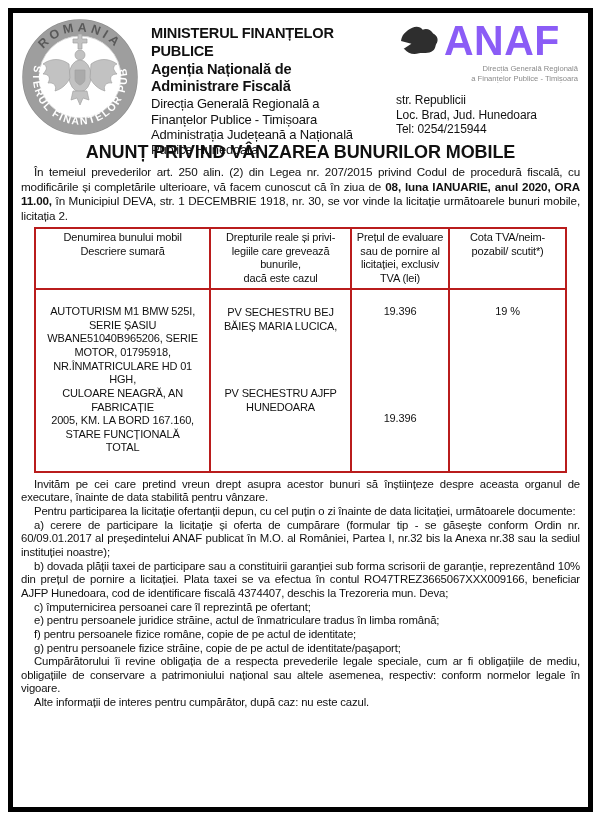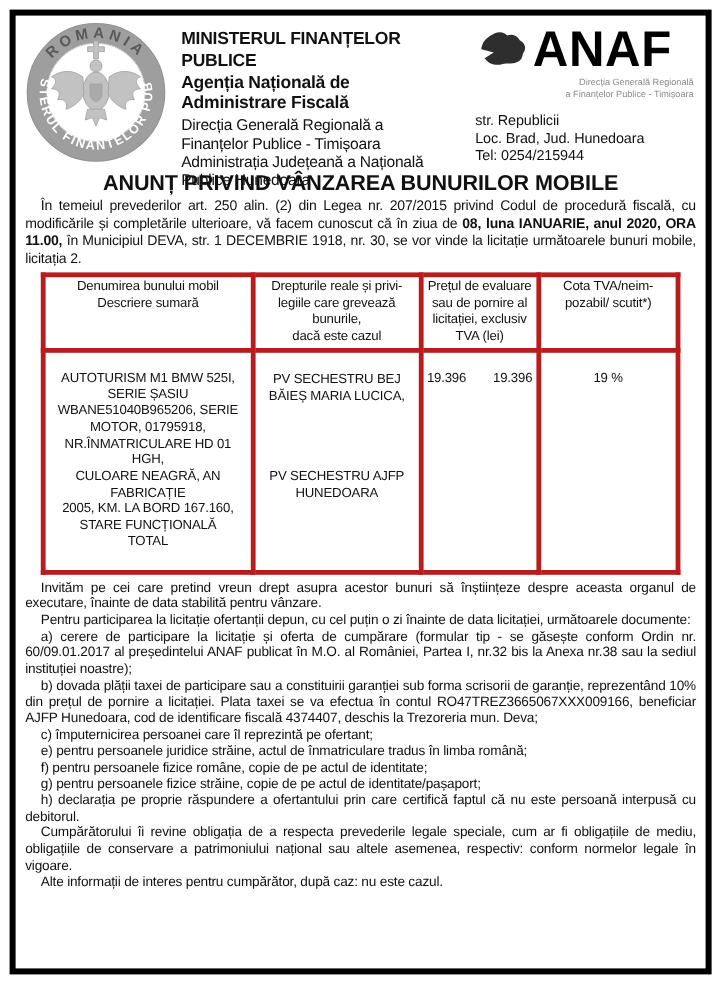--- a/index.html
+++ b/index.html
@@ -15,37 +15,37 @@
   }
   
   .header{display:flex;align-items:flex-start;height:122px;}
   .seal-wrap{flex:0 0 120px;}
   .org-block{flex:1 1 auto;padding:7px 0 0 10px;}
   .org-bold{font-weight:bold;font-size:14.6px;line-height:1.22;letter-spacing:-0.2px;}
   .org-reg{font-size:13px;line-height:1.18;letter-spacing:-0.2px;}
   .right-block{flex:0 0 184px;padding-top:4px;}
   .anaf-row{display:flex;align-items:center;justify-content:flex-start;}
   .anaf-map{margin-right:4px;}
-  .anaf-word{font-weight:bold;font-size:41px;line-height:0.95;color:#000000;letter-spacing:0.5px;transform:scaleY(1.02);}
+  .anaf-word{font-weight:bold;font-size:41px;line-height:0.95;color:#8b5cf6;letter-spacing:0.5px;transform:scaleY(1.02);}
   .anaf-caption{font-size:7.6px;color:#8a8a8a;text-align:right;line-height:1.3;white-space:pre-line;margin-top:3px;padding-right:2px;}
   .address{margin-top:9px;font-size:12px;line-height:1.24;letter-spacing:-0.1px;}
   
   .doc-title{text-align:center;font-weight:bold;font-size:18px;margin-top:2px;letter-spacing:-0.1px;}
   .intro{font-size:11.7px;line-height:1.24;text-align:justify;text-indent:13px;margin:2px 0 4px 0;letter-spacing:-0.15px;}
   
   table.goods{width:calc(100% - 26px);margin:2px auto 5px auto;border-collapse:collapse;table-layout:fixed;}
   table.goods th, table.goods td{
-    border:4px solid #b91c1c;font-size:11px;padding:2px 3px;vertical-align:top;
+    border:2px solid #b91c1c;font-size:11px;padding:2px 3px;vertical-align:top;
     text-align:center;line-height:1.24;white-space:pre-line;letter-spacing:-0.15px;
   }
   table.goods th{font-weight:normal;}
   td.cell-desc{height:122px;}
   .rights-top{margin-top:1px;}
   .rights-bottom{margin-top:40px;}
-  .price-flex{display:flex;justify-content:space-between;height:120px;}
+  .price-flex{display:flex;flex-direction:column;justify-content:space-between;height:120px;}
   
   .bodytext p{margin:0;font-size:11.35px;line-height:1.205;text-align:justify;text-indent:13px;letter-spacing:-0.15px;}
 </style>
 </head>
 <body>
 
 <div class="page">
   <div class="frame">
 
     <div class="header">
@@ -167,20 +167,19 @@
 
     <div class="bodytext">
       <p>Invităm pe cei care pretind vreun drept asupra acestor bunuri să înștiințeze despre aceasta organul de executare, înainte de data stabilită pentru vânzare.</p>
       <p>Pentru participarea la licitație ofertanții depun, cu cel puțin o zi înainte de data licitației, următoarele documente:</p>
       <p>a) cerere de participare la licitație și oferta de cumpărare (formular tip - se găsește conform Ordin nr. 60/09.01.2017 al președintelui ANAF publicat în M.O. al României, Partea I, nr.32 bis la Anexa nr.38 sau la sediul instituției noastre);</p>
       <p>b) dovada plății taxei de participare sau a constituirii garanției sub forma scrisorii de garanție, reprezentând 10% din prețul de pornire a licitației. Plata taxei se va efectua în contul RO47TREZ3665067XXX009166, beneficiar AJFP Hunedoara, cod de identificare fiscală 4374407, deschis la  Trezoreria mun. Deva;</p>
       <p>c) împuternicirea persoanei care îl reprezintă pe ofertant;</p>
       <p>e) pentru persoanele juridice străine, actul de înmatriculare tradus în limba română;</p>
       <p>f) pentru persoanele fizice române, copie de pe actul de identitate;</p>
       <p>g) pentru persoanele fizice străine, copie de pe actul de identitate/pașaport;</p>
-      <p>h) declarația pe proprie răspundere a ofertantului prin care certifică faptul că nu este persoană interpusă cu debitorul.</p>
       <p>Cumpărătorului îi revine obligația de a respecta prevederile legale speciale, cum ar fi obligațiile de mediu, obligațiile de conservare a patrimoniului național sau altele asemenea, respectiv: conform normelor legale în vigoare.</p>
       <p>Alte informații de interes pentru cumpărător, după caz: nu este cazul.</p>
 
     </div>
 
   </div>
 </div>
 
 </body></html>

